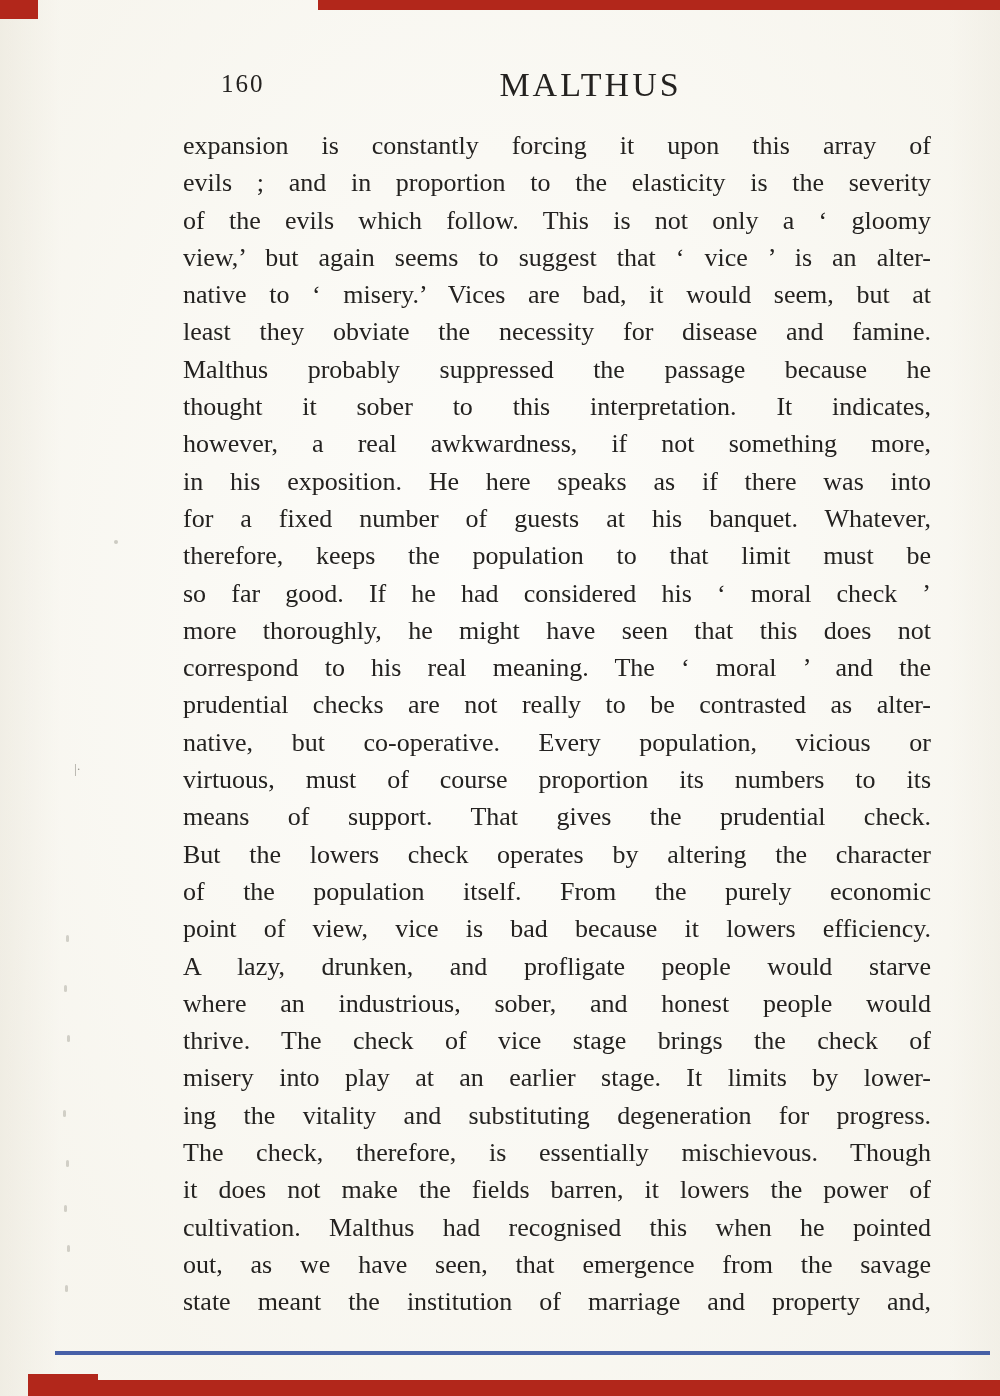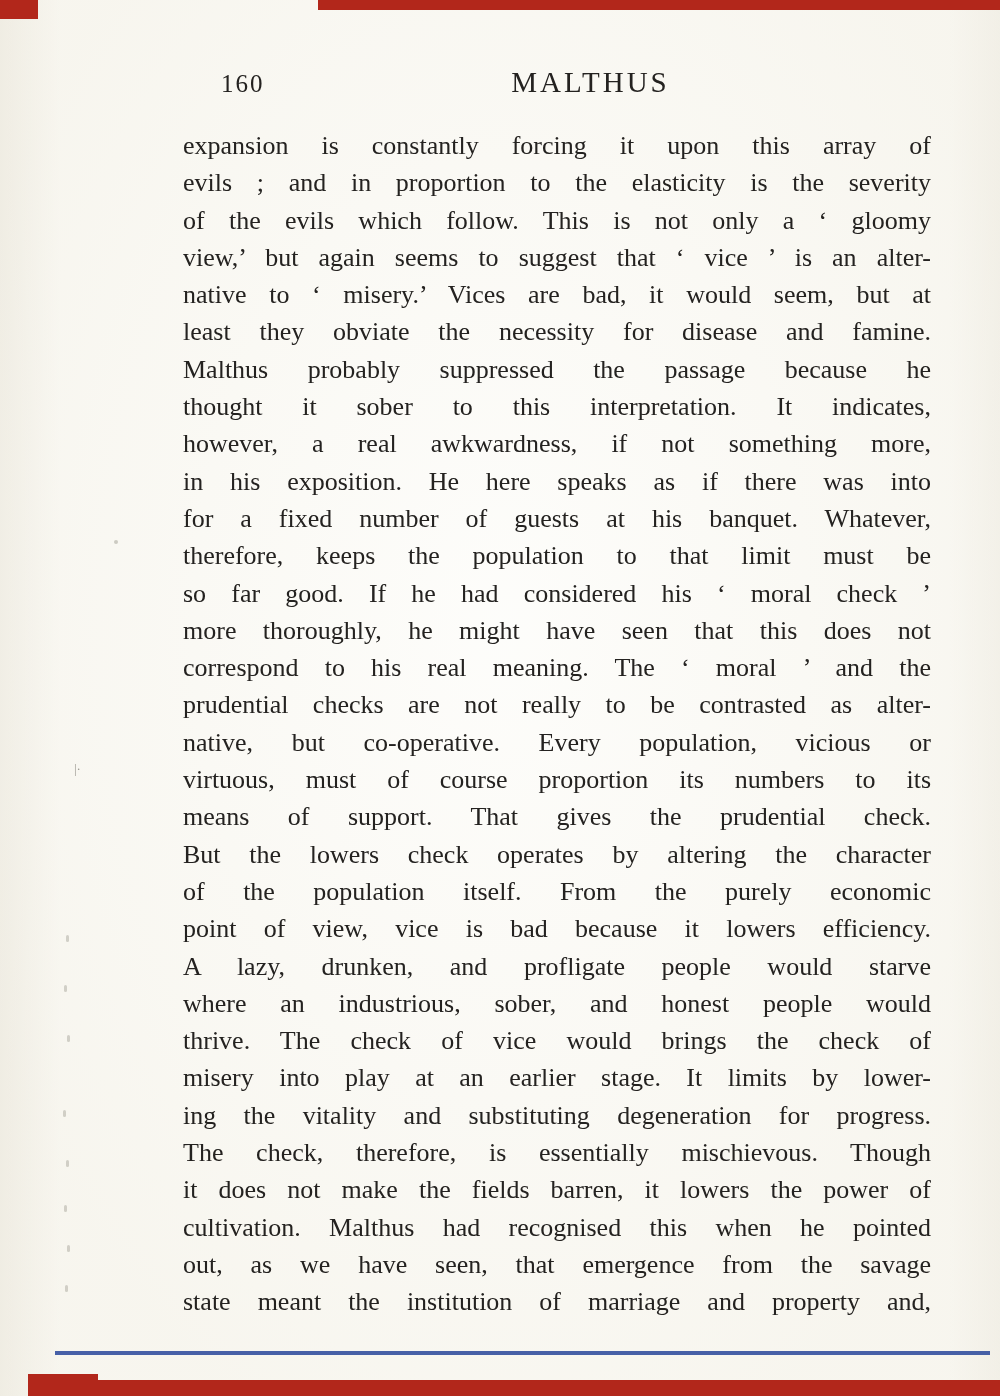--- a/index.html
+++ b/index.html
@@ -28,21 +28,21 @@
   .header{
     position:absolute;left:183px;top:64px;width:747px;height:40px;margin-left:34px;
   }
   .pagenum{
     position:absolute;left:4px;top:6px;
     font-size:25px;letter-spacing:2px;color:#242220;
   }
   .title{
     position:absolute;left:0;right:0;top:2px;
     text-align:center;
-    font-size:29px;letter-spacing:3px;color:#242220;font-family:Liberation Serif, serif;
+    font-size:34px;letter-spacing:3px;color:#242220;font-family:Liberation Serif, serif;
   }
 
   
   .textblock{
     position:absolute;left:183px;top:127px;width:748px;
   }
   .line{
     font-size:26px;
     line-height:37.3px;
     text-align:justify;
@@ -82,21 +82,21 @@
     <div class="line">correspond to his real meaning. The ‘ moral ’ and the</div>
     <div class="line">prudential checks are not really to be contrasted as alter-</div>
     <div class="line">native, but co-operative. Every population, vicious or</div>
     <div class="line">virtuous, must of course proportion its numbers to its</div>
     <div class="line">means of support. That gives the prudential check.</div>
     <div class="line">But the lowers check operates by altering the character</div>
     <div class="line">of the population itself. From the purely economic</div>
     <div class="line">point of view, vice is bad because it lowers efficiency.</div>
     <div class="line">A lazy, drunken, and profligate people would starve</div>
     <div class="line">where an industrious, sober, and honest people would</div>
-    <div class="line">thrive. The check of vice would brings the check of</div>
+    <div class="line">thrive. The check of vice stage brings the check of</div>
     <div class="line">misery into play at an earlier stage. It limits by lower-</div>
     <div class="line">ing the vitality and substituting degeneration for progress.</div>
     <div class="line">The check, therefore, is essentially mischievous. Though</div>
     <div class="line">it does not make the fields barren, it lowers the power of</div>
     <div class="line">cultivation. Malthus had recognised this when he pointed</div>
     <div class="line">out, as we have seen, that emergence from the savage</div>
     <div class="line">state meant the institution of marriage and property and,</div>
   </div>
 
   <div class="margin-mark" style="left:74px;top:762px;">|·</div>

